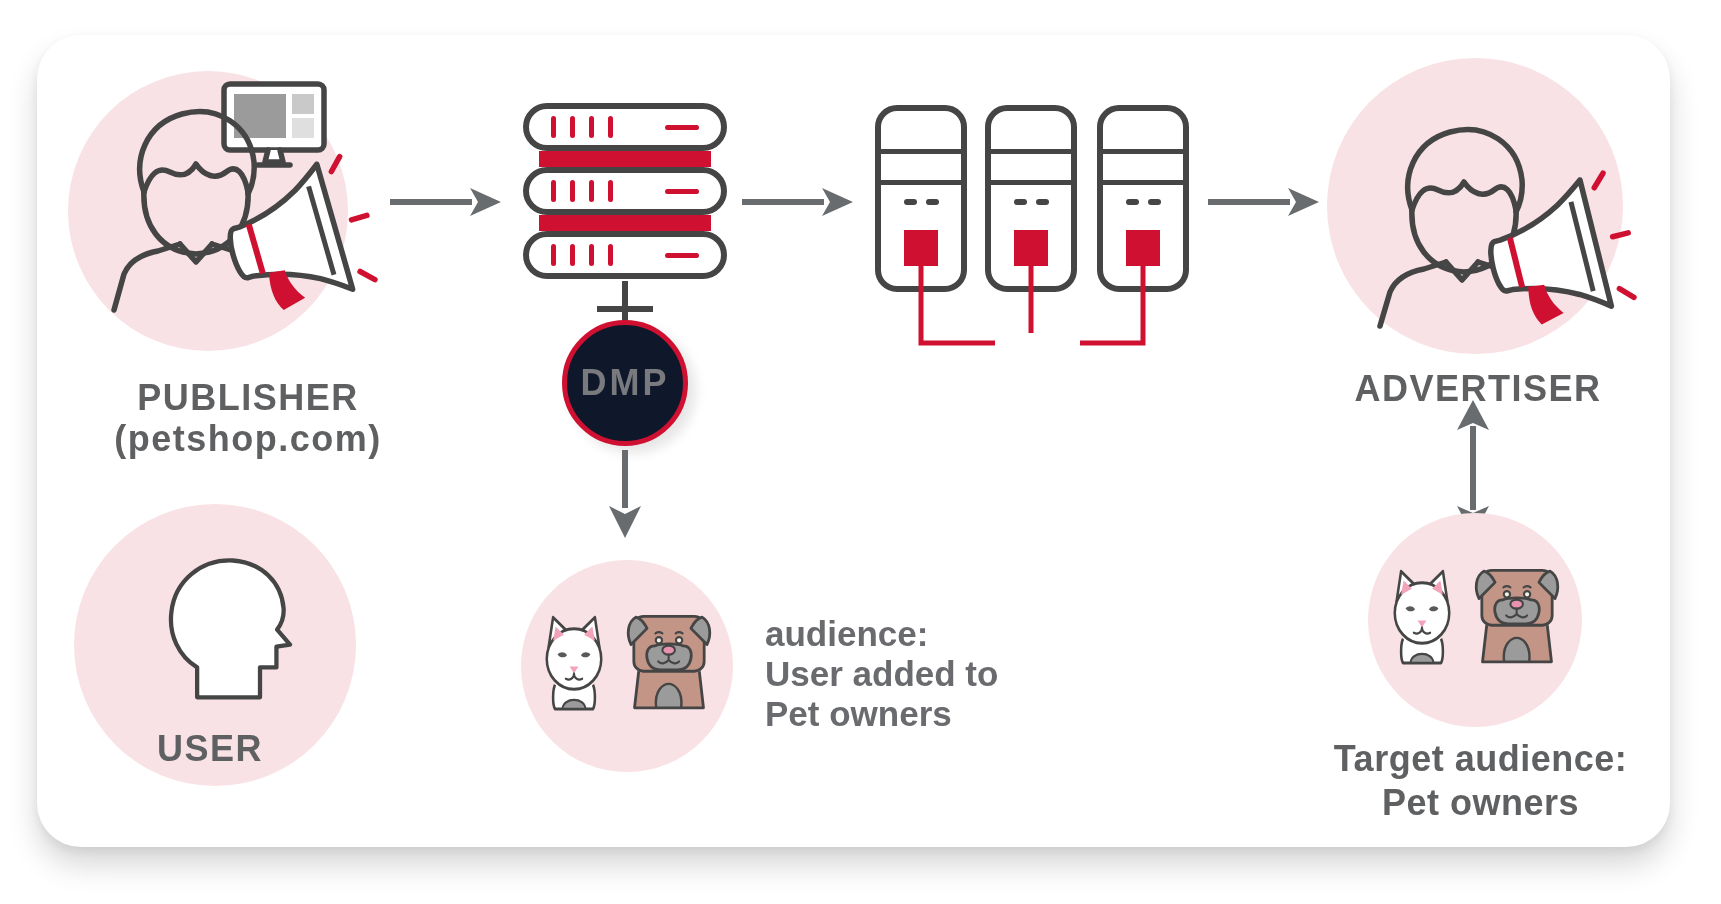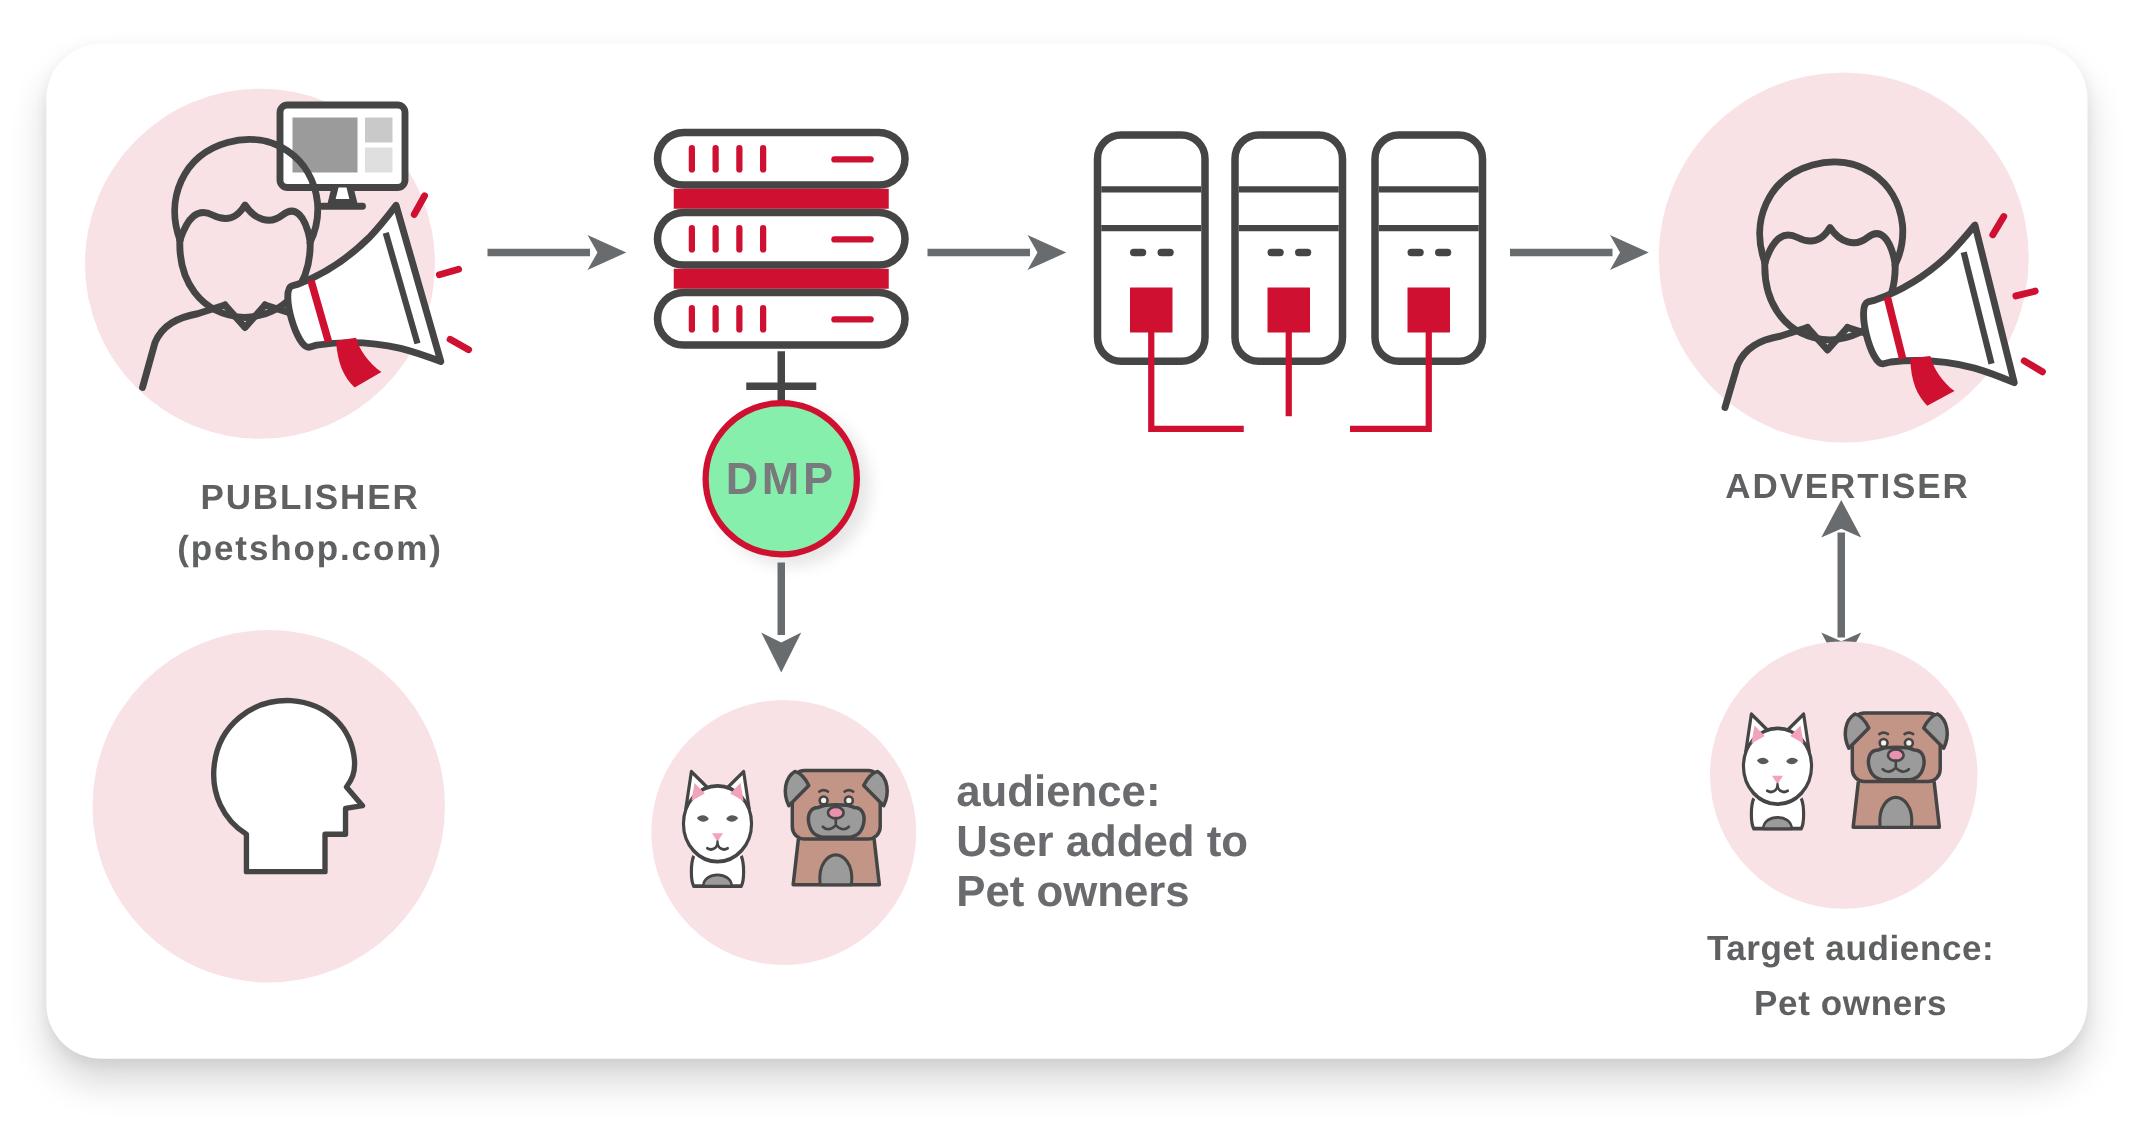--- a/index.html
+++ b/index.html
@@ -8,24 +8,24 @@
     --dog-brown:#C39587; --pet-gray:#9B9B9B; --pet-pink:#F2A3BA;
   }
   *{margin:0;padding:0;box-sizing:border-box}
   body{background:#fff;font-family:"Liberation Sans",sans-serif;}
   .stage{position:relative;width:1721px;height:904px;background:#fff;overflow:hidden;}
   .card{position:absolute;left:37px;top:35px;width:1633px;height:812px;background:var(--card);
         border-radius:44px;box-shadow:0 18px 30px rgba(0,0,0,.16),0 4px 10px rgba(0,0,0,.06);}
   .pink-circle{position:absolute;border-radius:50%;background:var(--pink);}
   svg{overflow:visible;display:block}
   .abs{position:absolute}
-  .big-label{font-weight:bold;font-size:28px;letter-spacing:1.5px;color:var(--label);
+  .big-label{font-weight:bold;font-size:36px;letter-spacing:1.5px;color:var(--label);
              text-align:center;line-height:41px;}
   .note{font-weight:bold;font-size:35px;color:var(--note);line-height:40px;text-align:left;}
-  .node-circle{position:absolute;border-radius:50%;background:#86efac;border:5px solid var(--red);
+  .node-circle{position:absolute;border-radius:50%;background:#0f172a;border:5px solid var(--red);
                display:flex;align-items:center;justify-content:center;
                box-shadow:8px 7px 12px rgba(0,0,0,.10);}
   .node-circle span{font-size:36px;font-weight:bold;color:var(--node-label);letter-spacing:3px;}
   
   .server-stack{position:absolute;left:523px;top:103px;width:204px;display:flex;flex-direction:column;}
   .server-unit{height:48px;border:6px solid var(--outline);border-radius:24px;background:#fff;
                display:flex;align-items:center;justify-content:space-between;padding:0 22px;}
   .server-band{height:16px;margin:0 16px;background:var(--red);}
   .ticks{display:flex;gap:14px}
   .ticks i{width:5px;height:22px;background:var(--red);border-radius:3px;}
@@ -81,20 +81,21 @@
   </svg>
   <div class="abs big-label" style="left:78px;top:377px;width:340px;">
     <div>PUBLISHER</div>
     <div>(petshop.com)</div>
   </div>
 
   <div class="pink-circle" style="left:74px;top:504px;width:282px;height:282px;"></div>
   <svg class="abs" style="left:150px;top:532px" width="150" height="171" viewBox="0 0 210 240" preserveAspectRatio="none">
     <path d="M66,232 L66,190 C40,174 26,144 30,112 C35,68 72,38 116,40 C157,43 184,71 187,107 C188,121 184,129 178,137 L196,158 L177,161 L177,190 L154,190 L154,232 Z" fill="#fff" stroke="#454545" stroke-width="6" stroke-linejoin="round"></path>
   </svg>
+  <div class="abs big-label" style="left:60px;top:728px;width:300px;">USER</div>
 
   <svg class="abs" style="left:388px;top:186px" width="115" height="32">
     <line x1="2" y1="16" x2="84" y2="16" stroke="#696C6E" stroke-width="6"></line>
     <polygon points="82,2 113,16 82,30 90,16" fill="#696C6E"></polygon>
   </svg>
 
   <div class="server-stack">
     <div class="server-unit">
       <span class="ticks">
           <i></i>

